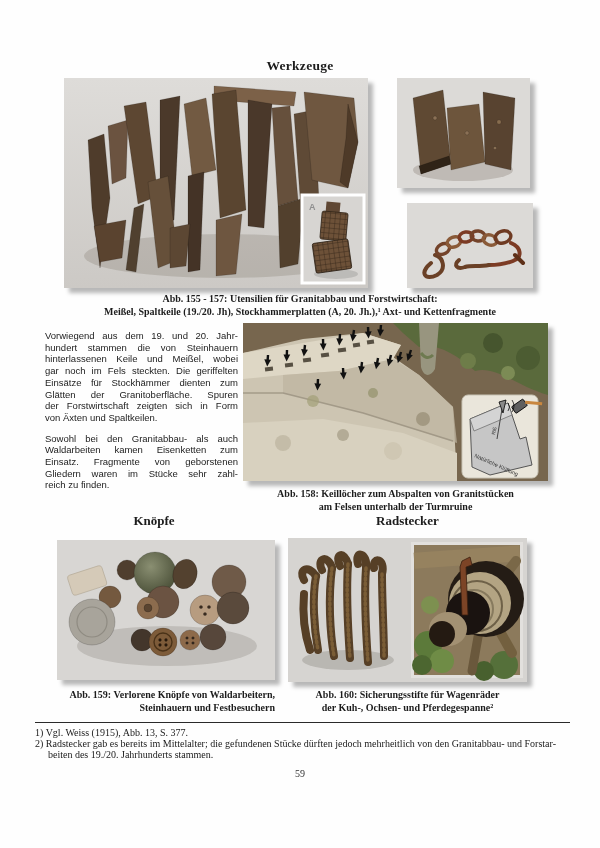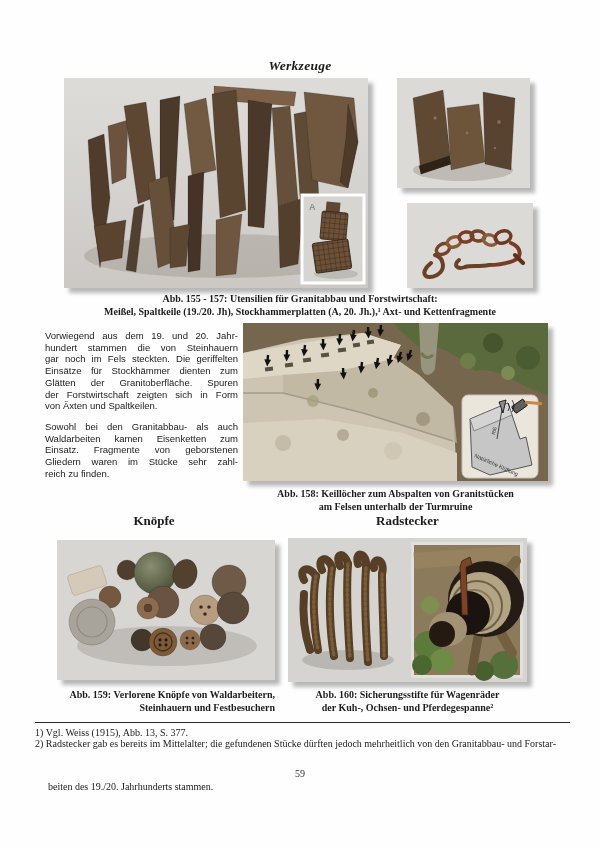--- a/index.html
+++ b/index.html
@@ -2,32 +2,32 @@
 <html><head>
 <meta charset="utf-8">
 <style>
   html,body{margin:0;padding:0;background:#e8e8e8;}
   #page{position:relative;width:600px;height:848px;background:#fefefe;margin:0 auto;
         font-family:"Liberation Serif",serif;color:#1c1c1c;overflow:hidden;}
   .abs{position:absolute;}
   .photo{position:absolute;background:#d9d7d4;box-shadow:5px 5px 4px rgba(0,0,0,.28);}
   .photo svg{display:block;}
   .pagetitle{left:0;top:58px;width:600px;text-align:center;
-             font-weight:bold;font-size:13.5px;letter-spacing:.3px;font-style:italic;}
+             font-weight:bold;font-size:13.5px;letter-spacing:.3px;}
   .caption{font-weight:bold;font-size:10px;line-height:13px;text-align:center;}
   .heading{font-weight:bold;font-size:13px;text-align:center;}
   .bodytext{font-family:"Liberation Sans",sans-serif;font-size:9.5px;line-height:11.7px;
             color:#222;}
   .bodytext .ln{text-align:justify;}
   .bodytext .ln.jl{text-align-last:justify;}
   .bodytext .pgap{height:9px;}
   .footrule{left:35px;top:722px;width:535px;height:1px;background:#2a2a2a;}
   .footnotes{left:35px;top:727px;width:540px;font-size:10px;line-height:11px;color:#1a1a1a;}
   .footnotes .fline{white-space:nowrap;}
-  .footnotes .indent{padding-left:13px;margin-top:32px;}
+  .footnotes .indent{padding-left:13px;}
   .pagenum{left:0;top:768px;width:600px;text-align:center;font-size:10px;color:#333;}
 </style>
 </head>
 <body>
 
 <div id="page">
 
   <div class="abs pagetitle">Werkzeuge</div>
 
   <div class="photo" style="left:64px;top:78px;width:304px;height:210px;">
@@ -113,20 +113,21 @@
   </div>
 
   <div class="abs caption" style="left:0;top:292px;width:600px;">
     <div>Abb. 155 - 157: Utensilien für Granitabbau und Forstwirtschaft:</div>
     <div>Meißel, Spaltkeile (19./20. Jh), Stockhammerplatten (A, 20. Jh.),¹ Axt- und Kettenfragmente</div>
   </div>
 
   <div class="abs bodytext" style="left:45px;top:330px;width:193px;">
     <div class="ln jl">Vorwiegend aus dem 19. und 20. Jahr-</div>
     <div class="ln jl">hundert stammen die von Steinhauern</div>
+    <div class="ln jl">hinterlassenen Keile und Meißel, wobei</div>
     <div class="ln jl">gar noch im Fels steckten. Die geriffelten</div>
     <div class="ln jl">Einsätze für Stockhämmer dienten zum</div>
     <div class="ln jl">Glätten der Granitoberfläche. Spuren</div>
     <div class="ln jl">der Forstwirtschaft zeigten sich in Form</div>
     <div class="ln">von Äxten und Spaltkeilen.</div>
     <div class="pgap"></div>
     <div class="ln jl">Sowohl bei den Granitabbau- als auch</div>
     <div class="ln jl">Waldarbeiten kamen Eisenketten zum</div>
     <div class="ln jl">Einsatz. Fragmente von geborstenen</div>
     <div class="ln jl">Gliedern waren im Stücke sehr zahl-</div>

